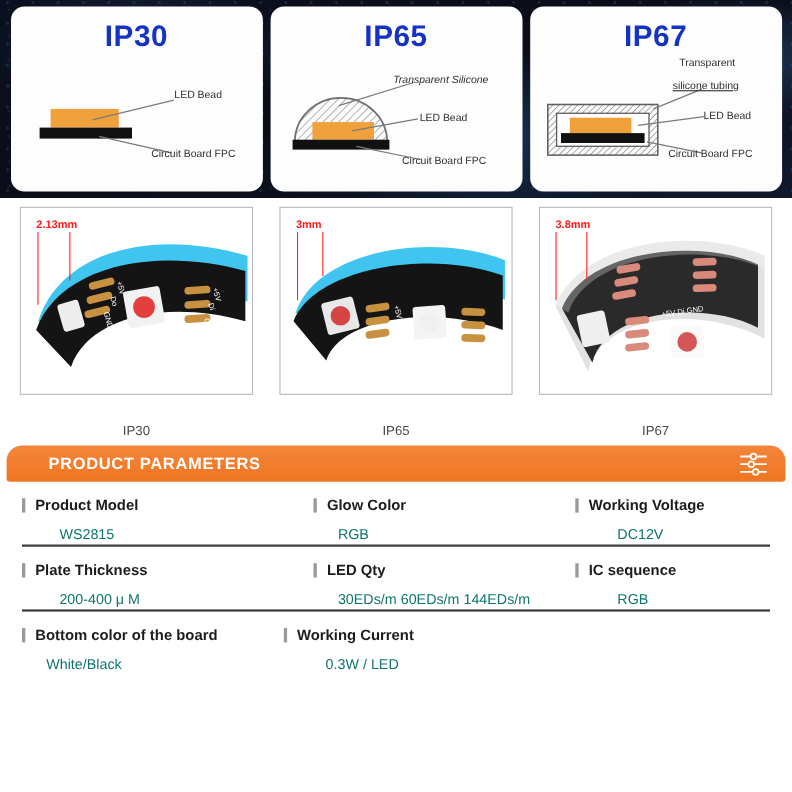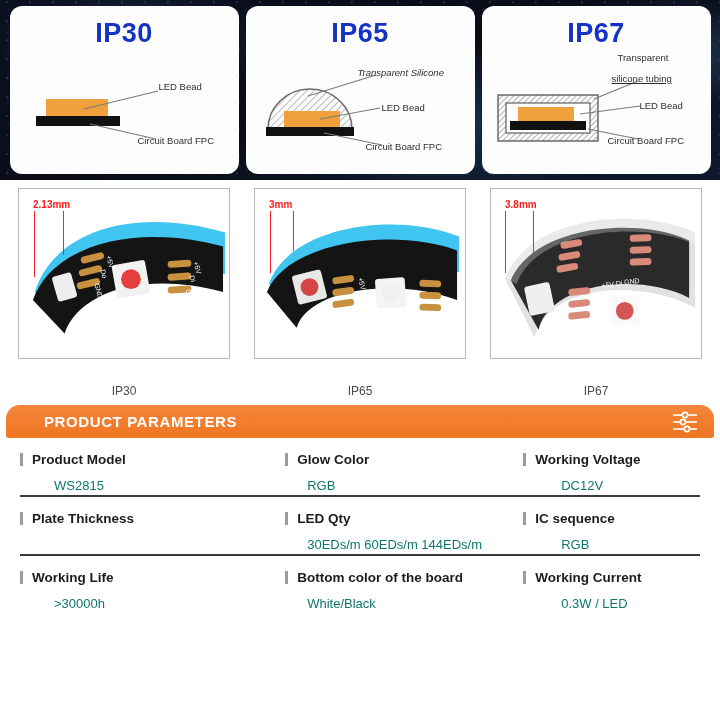--- a/index.html
+++ b/index.html
@@ -406,45 +406,39 @@
       <div class="param-value">DC12V</div>
     </div>
   </div>
 
   <div class="param-row">
     <div class="param-cell c1">
       <div class="param-label">
         <span class="tick"></span>
         <span>Plate Thickness</span>
       </div>
+      <div class="param-value">200-400 μ M</div>
     </div>
     <div class="param-cell c2">
       <div class="param-label">
         <span class="tick"></span>
         <span>LED Qty</span>
       </div>
       <div class="param-value">30EDs/m 60EDs/m 144EDs/m</div>
     </div>
     <div class="param-cell c3">
       <div class="param-label">
         <span class="tick"></span>
         <span>IC sequence</span>
       </div>
       <div class="param-value">RGB</div>
     </div>
   </div>
 
   <div class="param-row last">
-    <div class="param-cell c1">
-      <div class="param-label">
-        <span class="tick"></span>
-        <span>Working Life</span>
-      </div>
-      <div class="param-value">&gt;30000h</div>
-    </div>
     <div class="param-cell c2">
       <div class="param-label">
         <span class="tick"></span>
         <span>Bottom color of the board</span>
       </div>
       <div class="param-value">White/Black</div>
     </div>
     <div class="param-cell c3">
       <div class="param-label">
         <span class="tick"></span>

